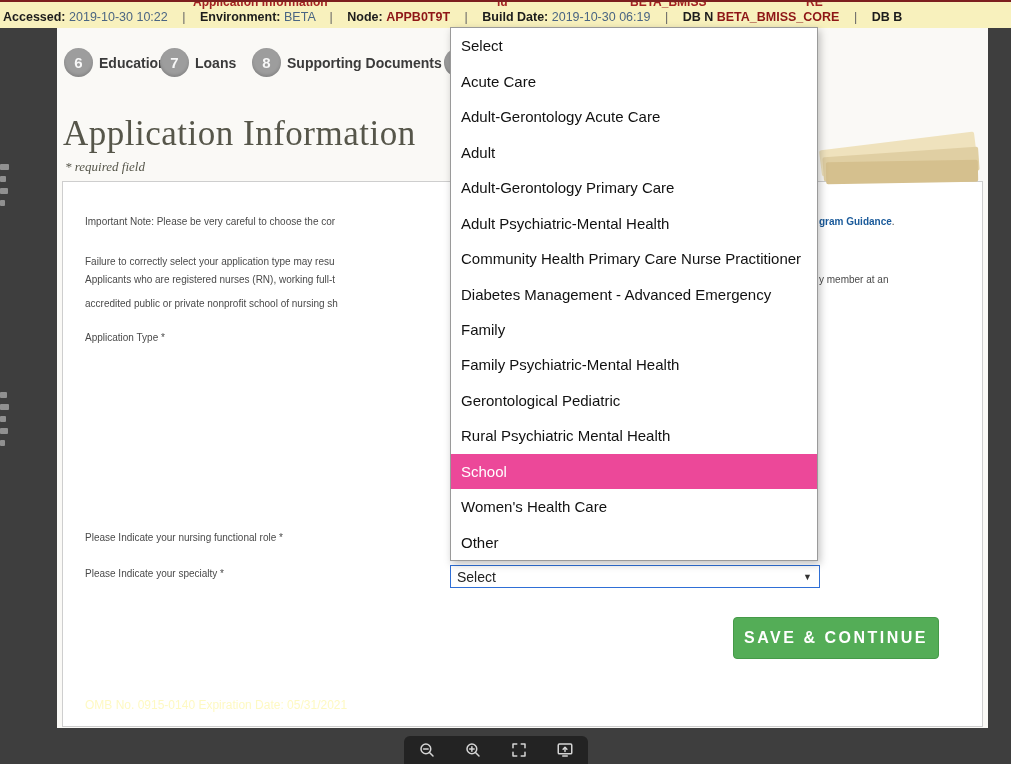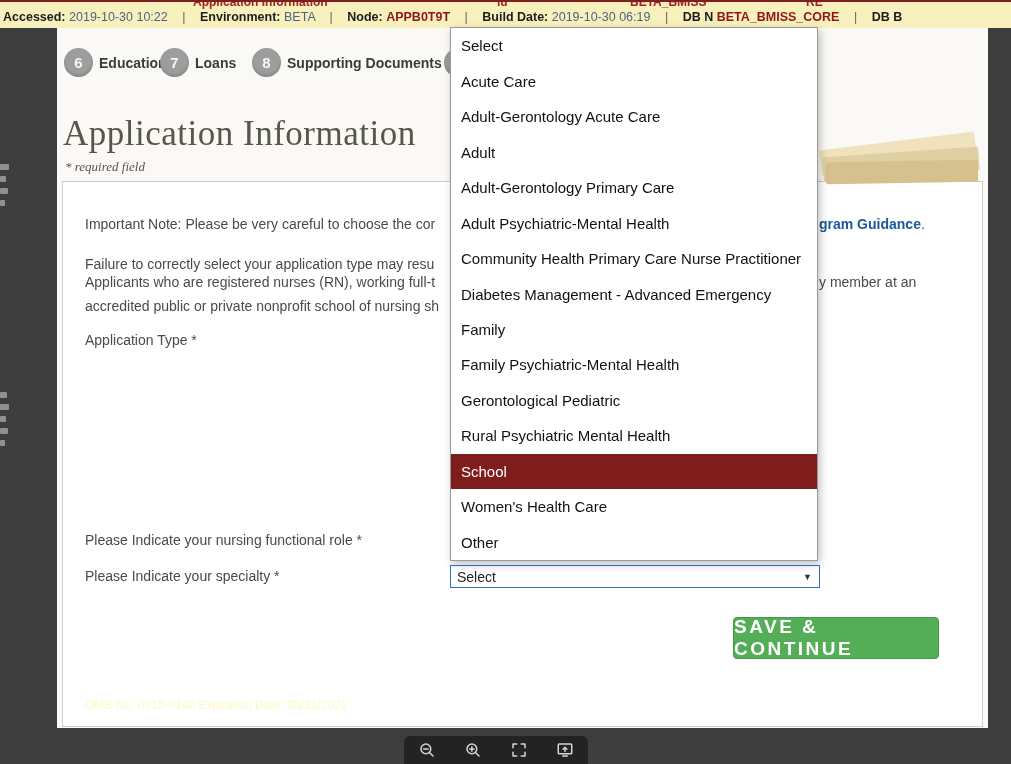--- a/index.html
+++ b/index.html
@@ -27,41 +27,41 @@
   #card{position:absolute;left:62px;top:181px;width:921px;height:546px;background:#ffffff;border:1px solid #cecece;box-sizing:border-box;z-index:1}
 
   
   .step{position:absolute;display:flex;align-items:center;z-index:2;cursor:pointer}
   .step-circle{width:29px;height:29px;border-radius:50%;background:#9d9d9d;color:#f7f7f7;display:flex;align-items:center;justify-content:center;font-size:15px;font-weight:bold;box-shadow:inset 0 -2px 3px rgba(0,0,0,.15)}
   .step-label{font-size:14px;font-weight:bold;color:#3b3b3b;margin-left:6px;white-space:nowrap}
 
   #title{position:absolute;left:63px;top:114px;font-family:"Liberation Serif",serif;font-size:35px;color:#56564a;letter-spacing:.5px;z-index:2;white-space:nowrap}
   #required-note{position:absolute;left:65px;top:159px;font-family:"Liberation Serif",serif;font-style:italic;font-size:13px;color:#56564a;z-index:2}
 
-  .body-text{position:absolute;font-size:14px;color:#4a4a4a;white-space:nowrap;z-index:2}
+  .body-text{position:absolute;font-size:10px;color:#4a4a4a;white-space:nowrap;z-index:2}
   .link{color:#1a5a9a;font-weight:bold;cursor:pointer}
 
   
   #paper-stack{position:absolute;left:818px;top:128px;width:165px;height:62px;z-index:3}
   .sheet{position:absolute;border-radius:2px}
   .s1{left:2px;top:13px;width:156px;height:26px;background:#efe2bd;transform:rotate(-7deg)}
   .s2{left:5px;top:24px;width:156px;height:24px;background:#e0cfa3;transform:rotate(-4deg)}
   .s3{left:8px;top:33px;width:152px;height:22px;background:#d5c08e;transform:rotate(-1deg)}
 
   
   #dropdown{position:absolute;left:450px;top:27px;width:368px;height:534px;background:#fff;border:1px solid #9a9a9a;box-sizing:border-box;z-index:20;box-shadow:2px 3px 8px rgba(0,0,0,.25);display:flex;flex-direction:column}
   .dd-item{flex:1;display:flex;align-items:center;padding-left:10px;font-size:15px;color:#111;cursor:pointer}
-  .dd-item.hl{background:#7f1d1d;color:#fff}
+  .dd-item.hl{background:#ec4899;color:#fff}
 
   
   #select-box{position:absolute;left:450px;top:565px;width:370px;height:23px;background:#fff;border:1px solid #2f6fd6;box-sizing:border-box;display:flex;align-items:center;z-index:6;cursor:pointer}
   #select-box .sel-text{padding-left:6px;font-size:14px;color:#222;flex:1}
   #select-box .sel-arrow{font-size:9px;color:#333;padding-right:7px}
 
-  #save-btn{position:absolute;left:733px;top:617px;width:204px;height:40px;background:#54ad57;border:1px solid #459a49;border-radius:4px;color:#fff;font-weight:bold;font-size:19px;letter-spacing:2.5px;display:flex;align-items:center;justify-content:center;z-index:2;cursor:pointer}
+  #save-btn{position:absolute;left:733px;top:617px;width:204px;height:40px;background:#54ad57;border:1px solid #459a49;border-radius:4px;color:#fff;font-weight:bold;font-size:16px;letter-spacing:2.5px;display:flex;align-items:center;justify-content:center;z-index:2;cursor:pointer}
   #omb{position:absolute;left:85px;top:698px;font-size:12px;color:#fef9c3;z-index:2;white-space:nowrap}
 
   
   #toolbar{position:absolute;left:404px;top:736px;width:184px;height:28px;background:#232323;border-radius:6px 6px 0 0;display:flex;align-items:center;justify-content:space-around;z-index:6}
   .tb-icon{width:22px;height:22px;display:flex;align-items:center;justify-content:center;cursor:pointer}
 </style>
 </head>
 <body>
 
 <div id="screen">

